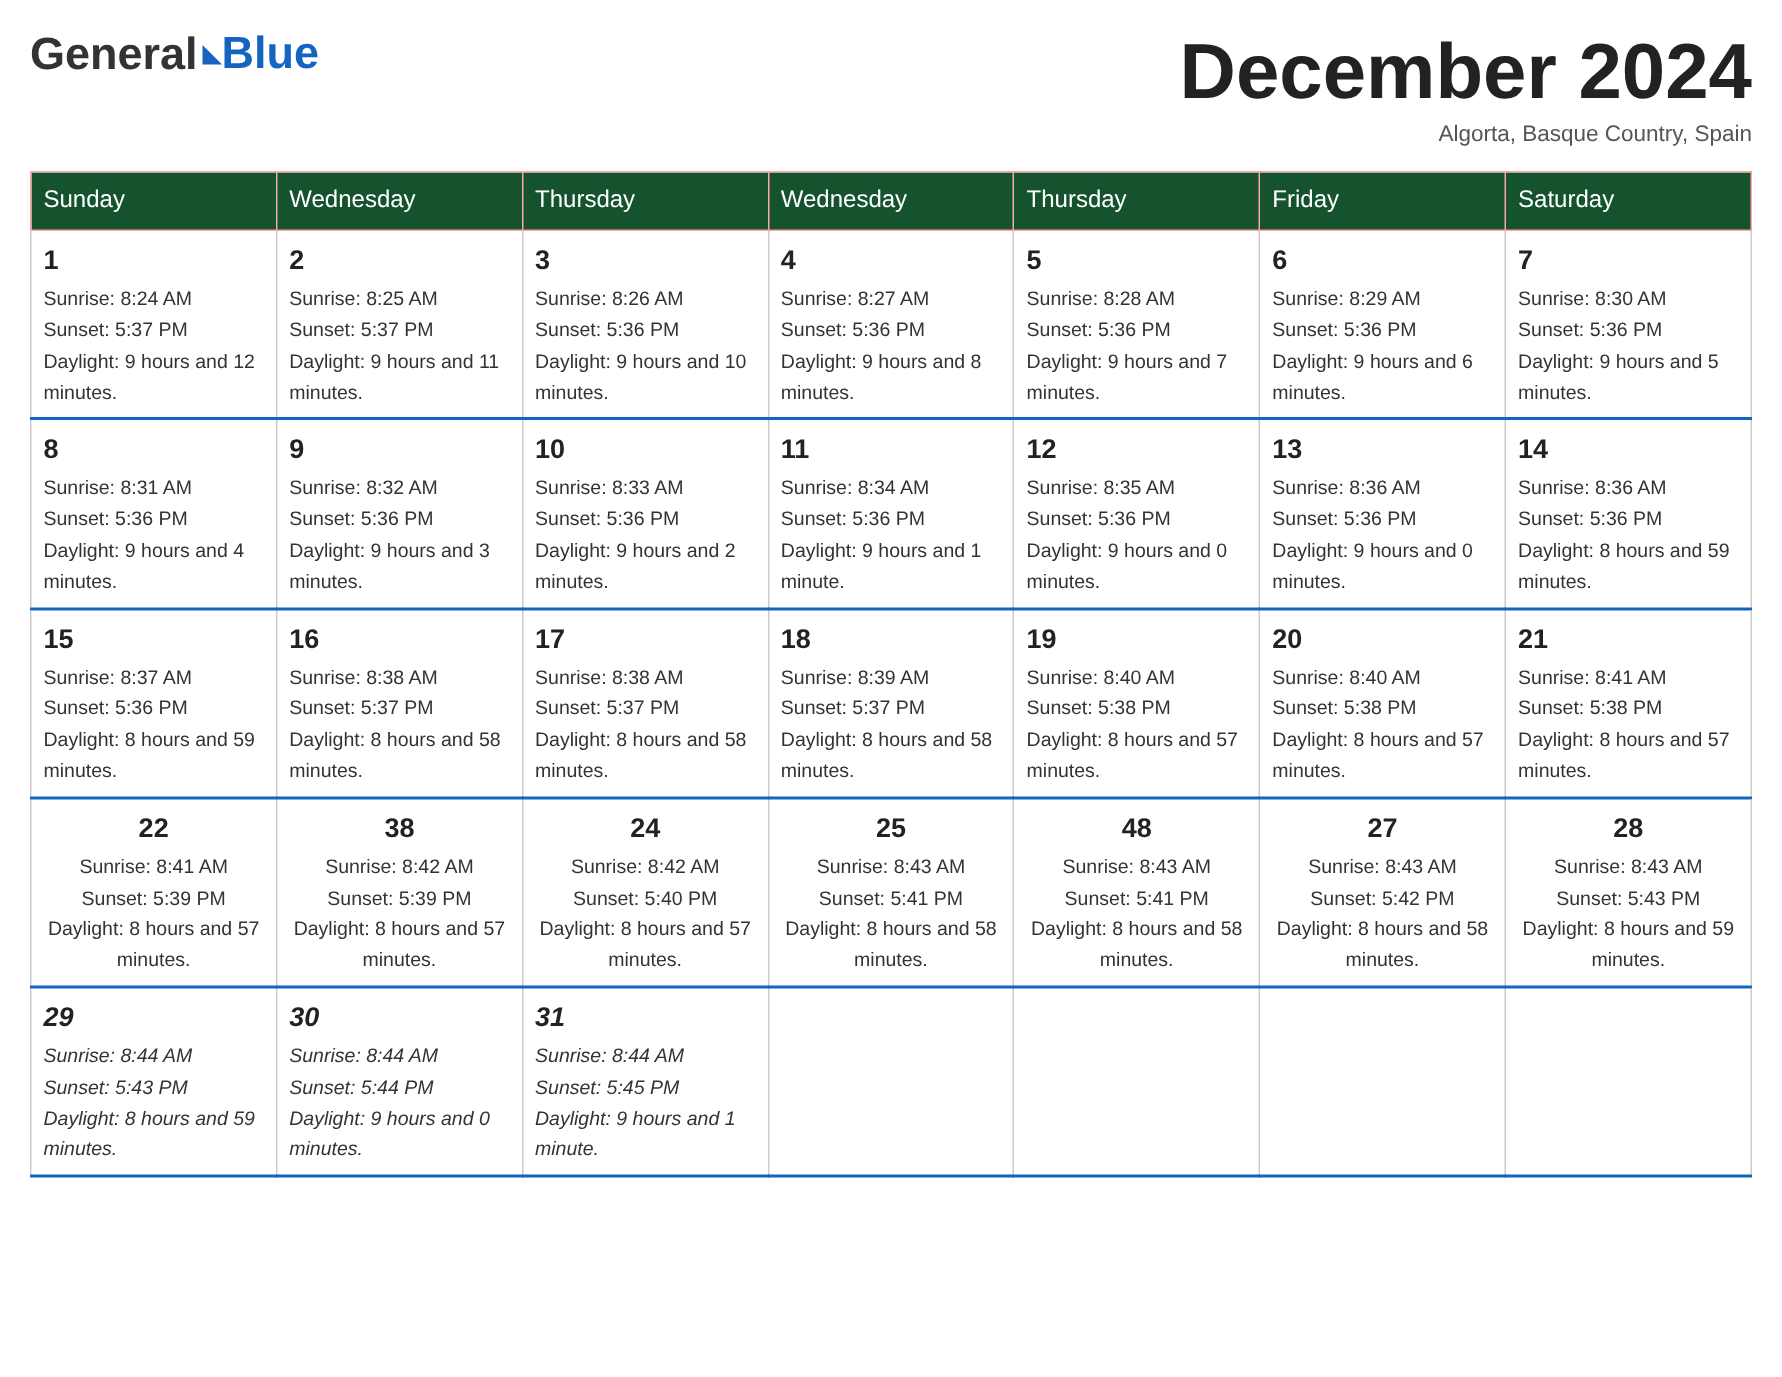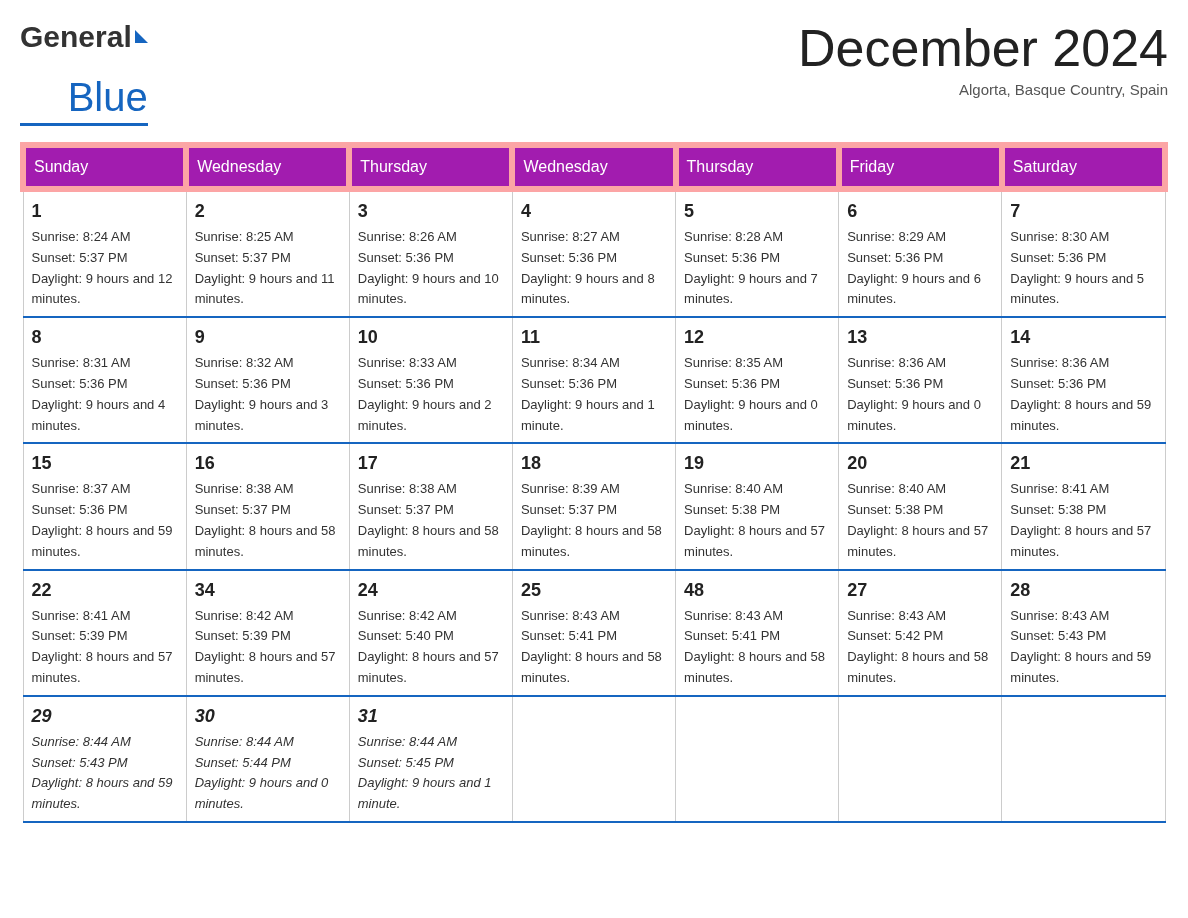--- a/index.html
+++ b/index.html
@@ -11,50 +11,50 @@
       min-height: 918px;
     }
     .header-area {
       display: flex;
       justify-content: space-between;
       align-items: flex-start;
       margin-bottom: 16px;
     }
     .logo-area {
       display: flex;
-      flex-direction: column;
-      align-items: flex-end;
+      flex-direction: row;
+      align-items: center;
     }
     .title-area {
       text-align: right;
     }
     .main-title {
       font-size: 52px;
-      font-weight: 400;
+      font-weight: 700;
       color: #222;
       line-height: 1.1;
     }
     .subtitle {
       font-size: 15px;
       color: #555;
       margin-top: 4px;
     }
     .calendar-table {
       width: 100%;
       border-collapse: collapse;
       border: 1px solid #aaa;
     }
     .calendar-table th {
-      background: #a21caf;
+      background: #14532d;
       color: #fff;
       padding: 10px 8px;
       font-size: 16px;
       font-weight: normal;
       text-align: left;
-      border: 6px solid #fca5a5;
+      border: 1px solid #fca5a5;
     }
     .calendar-table td {
       vertical-align: top;
       padding: 6px 8px;
       border: 1px solid #ccc;
       width: 14.28%;
       min-height: 100px;
       font-size: 13px;
       color: #333;
       line-height: 1.5;
@@ -78,21 +78,21 @@
 </head>
 <body>
 
 <div class="header-area">
   <div class="logo-area">
   <div style="display:flex;align-items:center;">
     <span style="font-size:30px;font-weight:bold;color:#333;">General</span>
         <span style="display:inline-block;width:0;height:0;border-left:13px solid #1565c0;border-top:13px solid transparent;margin-left:3px;margin-bottom:2px;"></span>
   </div>
   <div style="display:flex;align-items:center;margin-top:-2px;">
-    <span style="font-size:40px;font-weight:normal;color:#1565c0;margin-top:23px;">Blue</span>
+    <span style="font-size:30px;font-weight:bold;color:#1565c0;">Blue</span>
   </div>
   <div style="width:100%;height:3px;background:#1565c0;margin-top:3px;"></div>
 </div>
   <div class="title-area">
     <div class="main-title">December 2024</div>
     <div class="subtitle">Algorta, Basque Country, Spain</div>
   </div>
 </div>
 
 <table class="calendar-table">
@@ -191,27 +191,27 @@
       </td>
         <td>
         <span class="day-number">20</span>
         <span class="day-info">Sunrise: 8:40 AM<br>Sunset: 5:38 PM<br>Daylight: 8 hours and 57 minutes.</span>
       </td>
         <td>
         <span class="day-number">21</span>
         <span class="day-info">Sunrise: 8:41 AM<br>Sunset: 5:38 PM<br>Daylight: 8 hours and 57 minutes.</span>
       </td>
       </tr>
-      <tr style="border-bottom: 2px solid rgb(21, 101, 192);">
+      <tr style="border-bottom: 2px solid rgb(21, 101, 192); text-align: center;">
         <td>
         <span class="day-number">22</span>
         <span class="day-info">Sunrise: 8:41 AM<br>Sunset: 5:39 PM<br>Daylight: 8 hours and 57 minutes.</span>
       </td>
         <td>
-        <span class="day-number">34</span>
+        <span class="day-number">38</span>
         <span class="day-info">Sunrise: 8:42 AM<br>Sunset: 5:39 PM<br>Daylight: 8 hours and 57 minutes.</span>
       </td>
         <td>
         <span class="day-number">24</span>
         <span class="day-info">Sunrise: 8:42 AM<br>Sunset: 5:40 PM<br>Daylight: 8 hours and 57 minutes.</span>
       </td>
         <td>
         <span class="day-number">25</span>
         <span class="day-info">Sunrise: 8:43 AM<br>Sunset: 5:41 PM<br>Daylight: 8 hours and 58 minutes.</span>
       </td>

